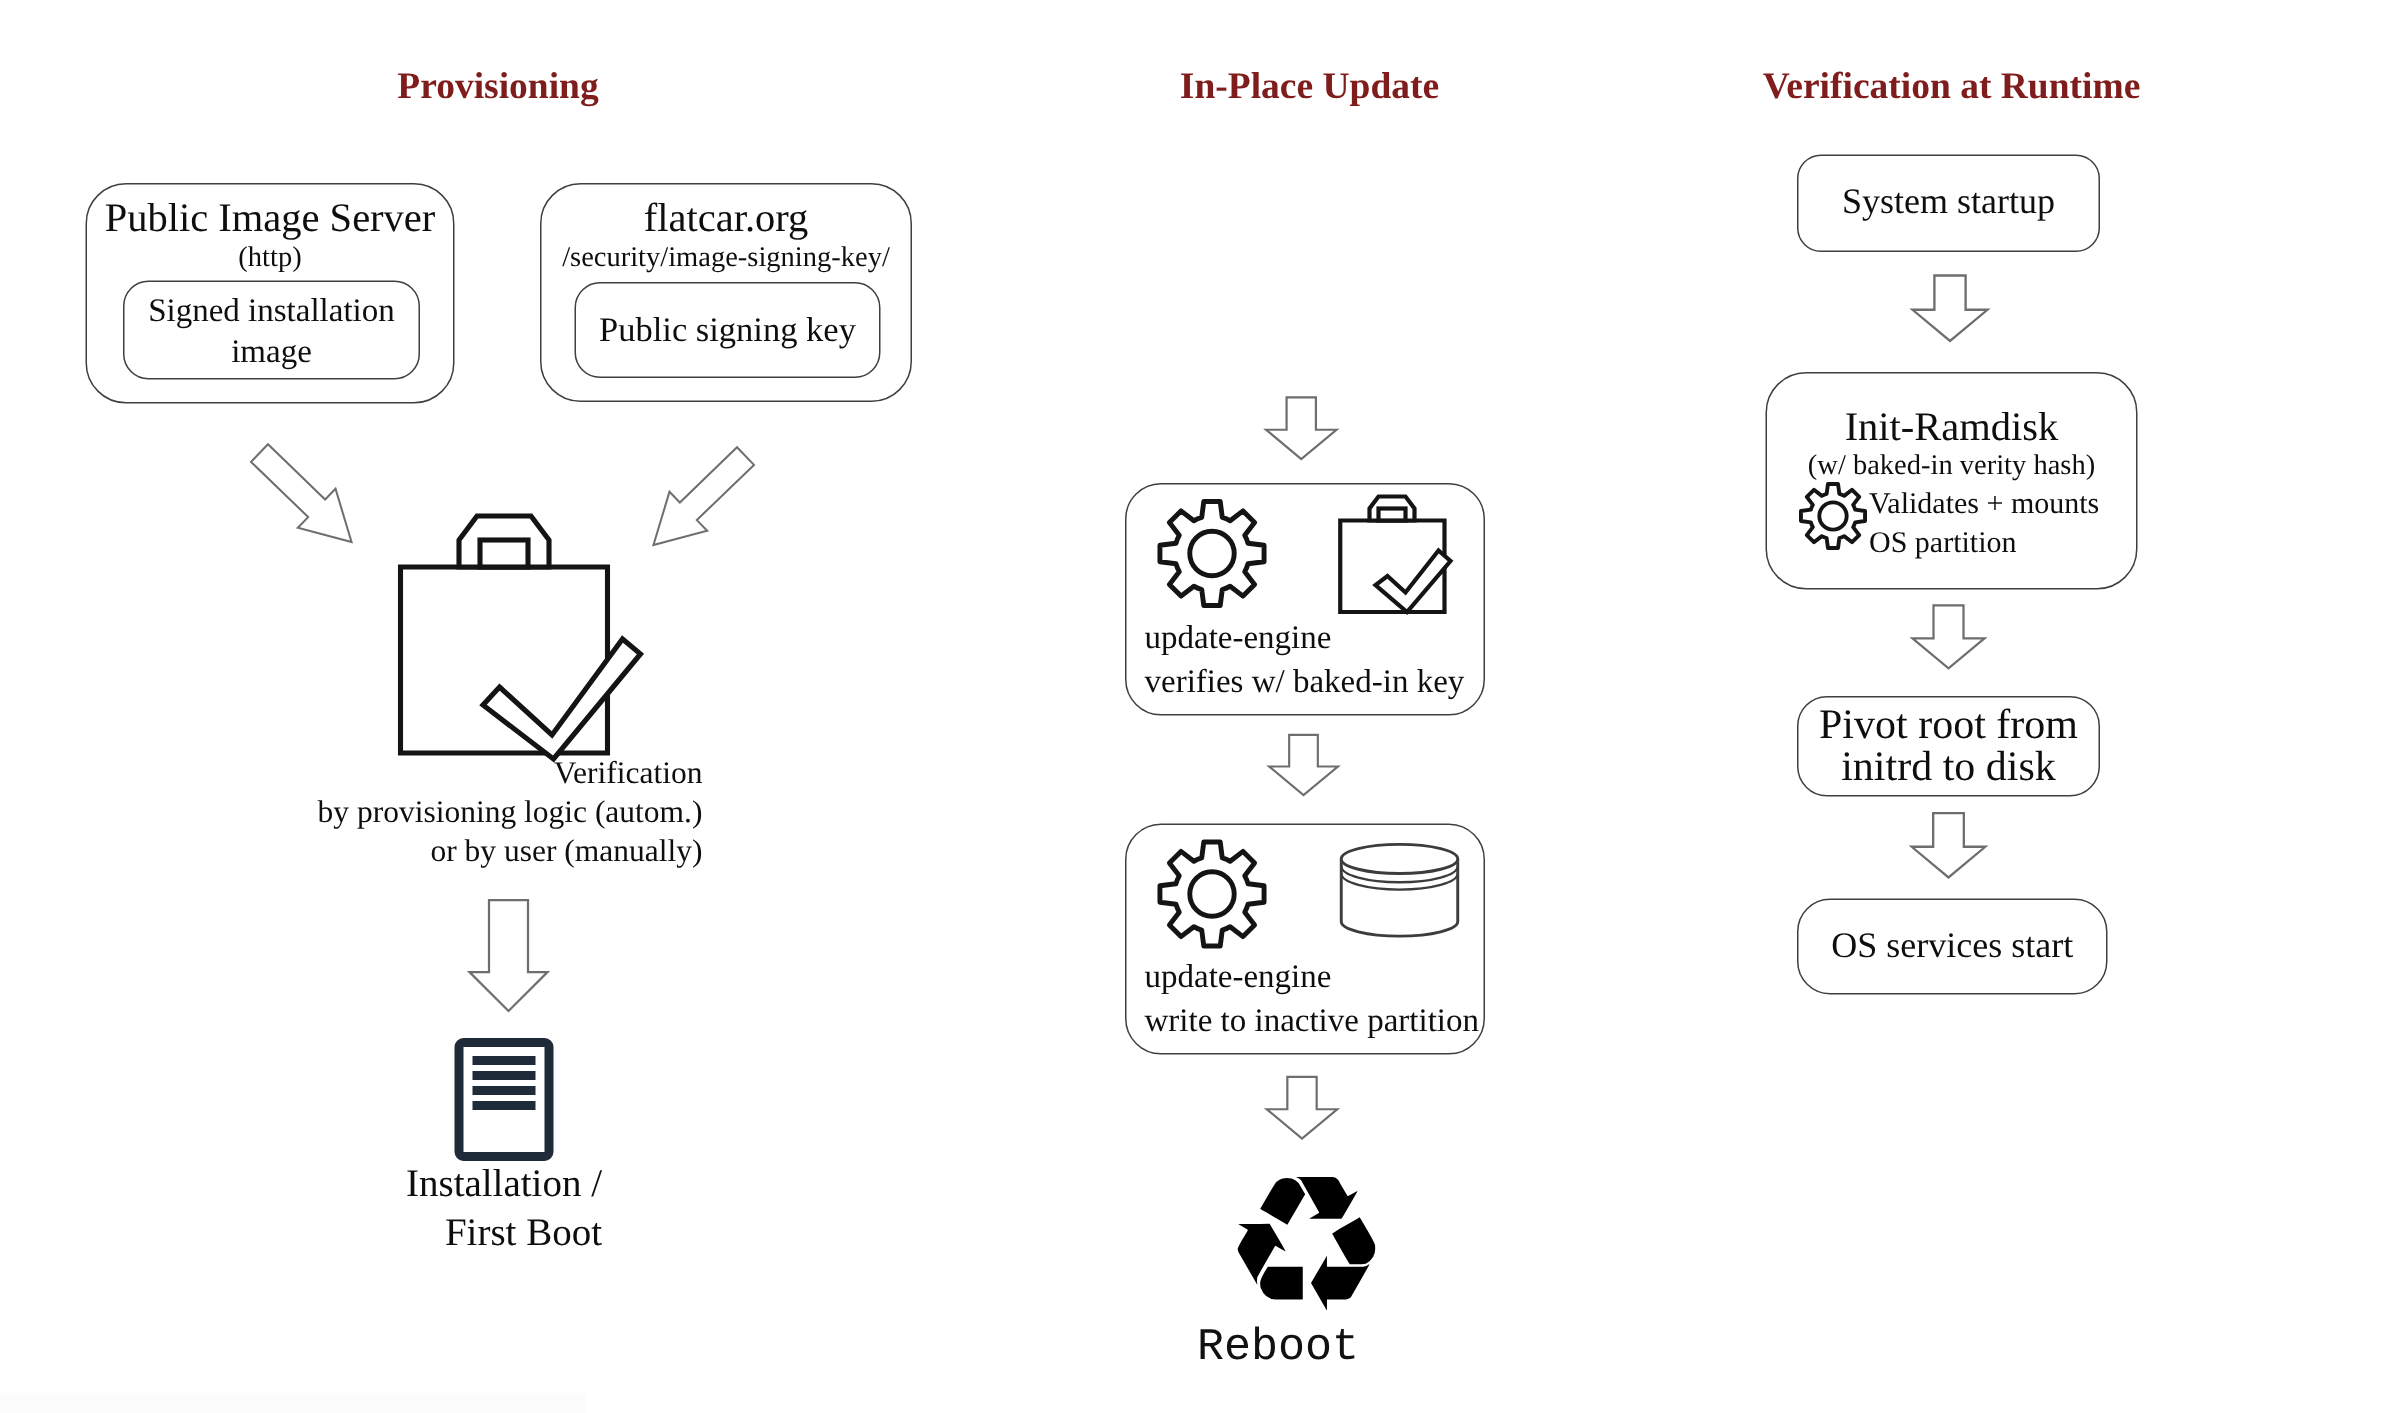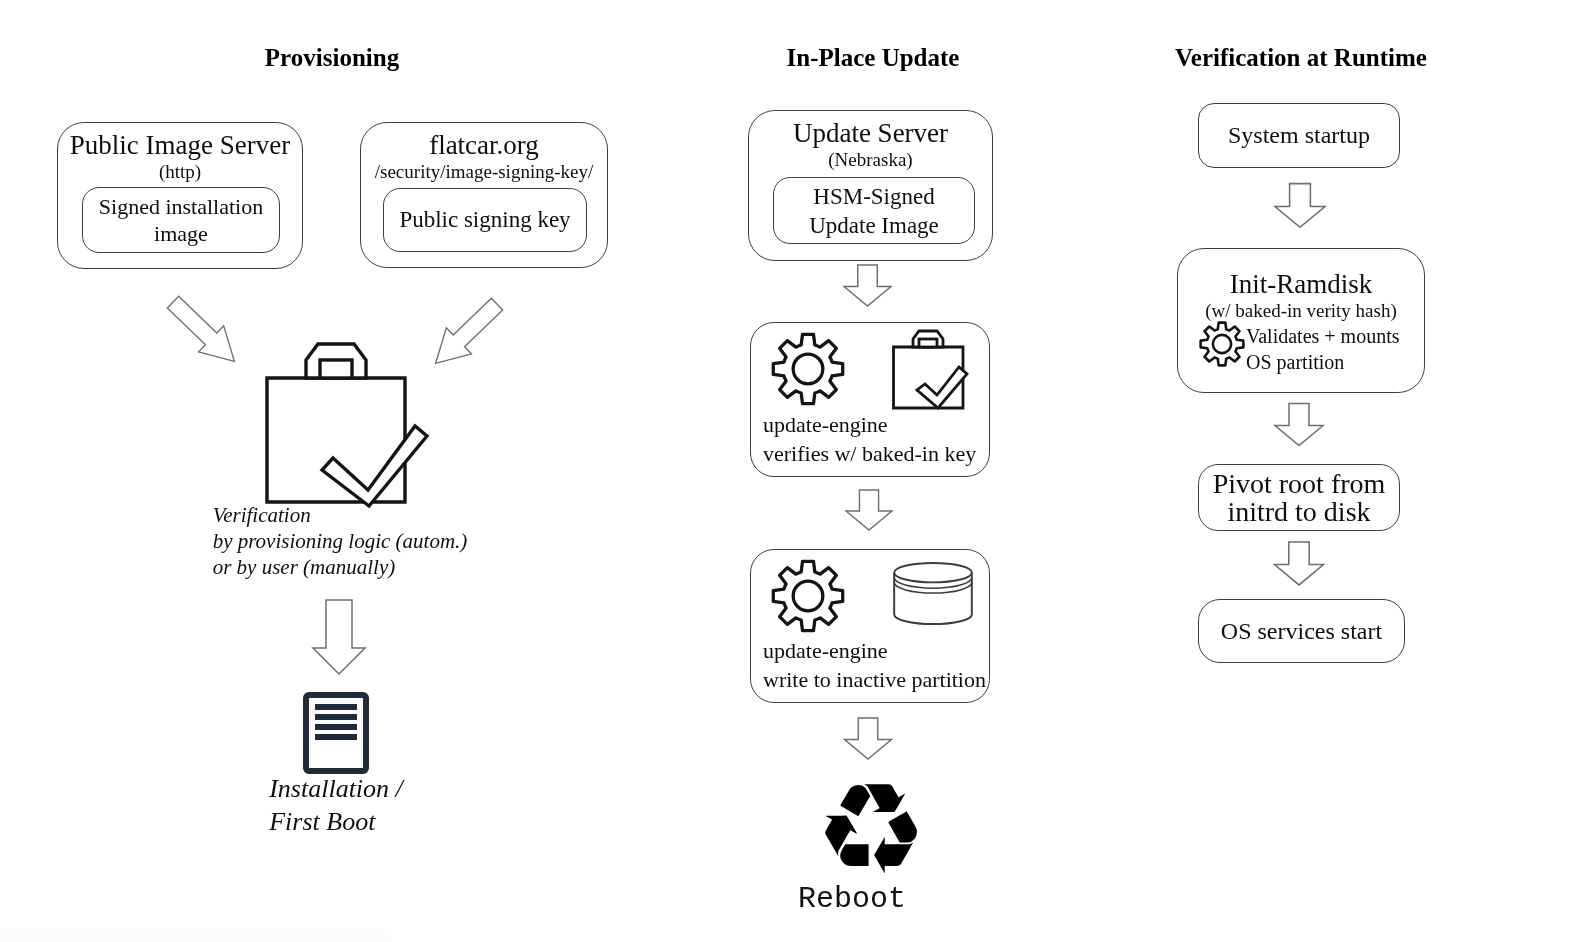--- a/index.html
+++ b/index.html
@@ -4,24 +4,24 @@
 <style>
   html,body{margin:0;padding:0;background:#ffffff;}
   #canvas{position:relative;width:1590px;height:942px;background:#ffffff;overflow:hidden;
           font-family:"Liberation Serif","DejaVu Serif",serif;color:#0e0e0e;}
   .abs{position:absolute;}
   .rbox{position:absolute;box-sizing:border-box;border:1.4px solid #3f3f3f;border-radius:27px;
         background:#fff;text-align:center;}
   .inner-box{position:absolute;box-sizing:border-box;border:1.3px solid #3f3f3f;border-radius:17px;
         background:#fff;display:flex;align-items:center;justify-content:center;text-align:center;}
   .col-title{position:absolute;transform:translateX(-50%);font-weight:700;font-size:25px;
-        white-space:nowrap;color:#000000;}
+        white-space:nowrap;color:#7f1d1d;}
   .box-title{font-size:27px;line-height:32px;margin-top:6px;}
   .box-sub{font-size:19px;line-height:21px;}
-  .caption{position:absolute;transform:translateX(-50%);text-align:left;font-style:italic;}
+  .caption{position:absolute;transform:translateX(-50%);text-align:right;}
   .caption div{white-space:nowrap;}
   .step-line{position:absolute;left:12px;font-size:22px;white-space:nowrap;}
   svg.abs{overflow:visible;}
   .arrow-path{fill:#ffffff;stroke:#6e6e6e;stroke-width:1.5;}
   .ink{fill:#ffffff;stroke:#141414;}
   .flexc{display:flex;align-items:center;justify-content:center;}
   .recycle{font-family:"DejaVu Sans",sans-serif;color:#000;text-align:center;}
   .reboot-label{font-family:Liberation Mono, monospace;font-size:30px;
         text-align:left;color:#111;}
 </style>
@@ -80,30 +80,20 @@
     <rect x="12" y="22" width="42" height="6" fill="#202b3a"></rect>
     <rect x="12" y="32" width="42" height="6" fill="#202b3a"></rect>
     <rect x="12" y="42" width="42" height="6" fill="#202b3a"></rect>
   </svg>
 
   <div class="caption" style="left:336px;top:772px;font-size:26px;line-height:33px">
     <div>Installation /</div>
     <div>First Boot</div>
   </div>
 
-  <div class="rbox" style="left:748px;top:110px;width:245px;height:151px">
-    <div class="box-title">Update Server</div>
-    <div class="box-sub">(Nebraska)</div>
-    <div class="inner-box" style="left:24px;top:66px;width:202px;height:67px">
-      <div style="font-size:23px;line-height:29px">
-        <div>HSM-Signed</div>
-        <div>Update Image</div>
-      </div>
-    </div>
-  </div>
 
   <svg class="abs" style="left:843px;top:264px;width:49px;height:44px" viewBox="0 0 50 45">
     <path class="arrow-path" d="M15,1 H35 V23 H49 L25,43 L1,23 H15 Z"></path>
   </svg>
 
   <div class="rbox" style="left:750px;top:322px;width:240px;height:155px;border-radius:24px">
     <svg class="abs" style="left:18px;top:7px;width:78px;height:78px" viewBox="0 0 100 100">
       <path class="ink" stroke-width="4.2" stroke-linejoin="round" d="M80.8,41.2 L94.5,43 L94.5,57 L80.8,58.8 A32,32 0 0 1 78,65.5 L86.4,76.5 L76.5,86.4 L65.5,78 A32,32 0 0 1 58.8,80.8 L57,94.5 L43,94.5 L41.2,80.8 A32,32 0 0 1 34.5,78 L23.5,86.4 L13.6,76.5 L22,65.5 A32,32 0 0 1 19.2,58.8 L5.5,57 L5.5,43 L19.2,41.2 A32,32 0 0 1 22,34.5 L13.6,23.5 L23.5,13.6 L34.5,22 A32,32 0 0 1 41.2,19.2 L43,5.5 L57,5.5 L58.8,19.2 A32,32 0 0 1 65.5,22 L76.5,13.6 L86.4,23.5 L78,34.5 A32,32 0 0 1 80.8,41.2 Z"></path>
       <circle class="ink" stroke-width="4.2" cx="50" cy="50" r="19"></circle>
     </svg>

